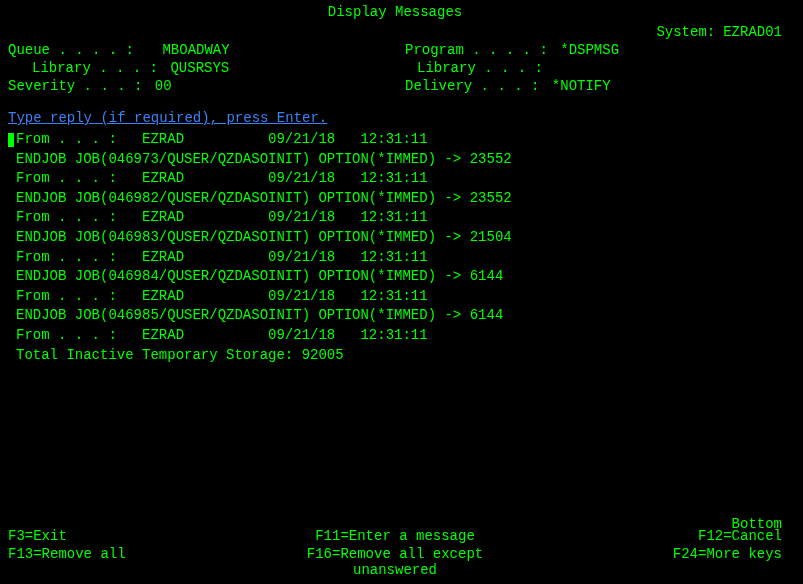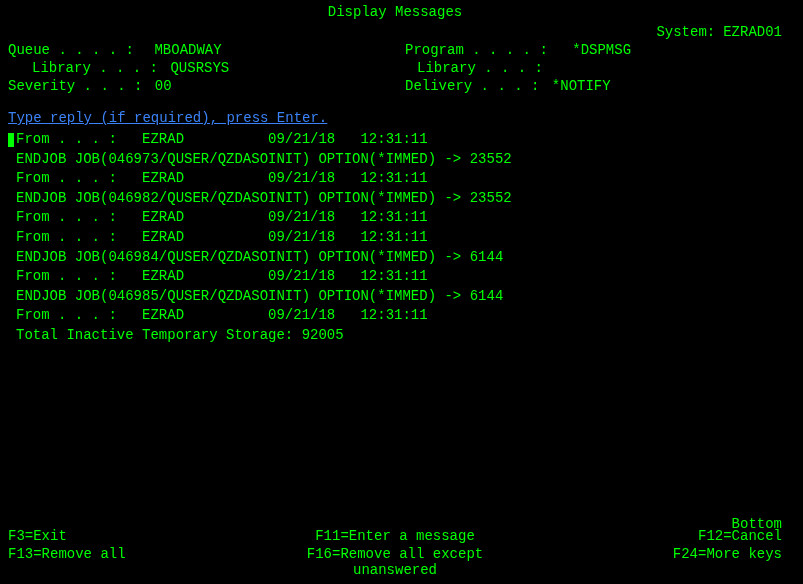--- a/index.html
+++ b/index.html
@@ -85,25 +85,25 @@
   </div>
 
   <div style="display:flex; justify-content:flex-end; margin-bottom:2px;">
     <span>System:</span>
     <span style="margin-left:8px;">EZRAD01</span>
   </div>
 
   <div class="header-row">
     <div class="header-left">
       <span>Queue . . . . :</span>
-      <span style="margin-left:12px;">MBOADWAY</span>
+      <span style="margin-left:20px;">MBOADWAY</span>
     </div>
     <div class="header-right">
       <span>Program . . . . :</span>
-      <span style="margin-left:16px;">*DSPMSG</span>
+      <span style="margin-left:4px;">*DSPMSG</span>
     </div>
   </div>
 
   <div class="header-row">
     <div class="header-left" style="padding-left:24px;">
       <span>Library . . . :</span>
       <span style="margin-left:4px;">QUSRSYS</span>
     </div>
     <div class="header-right">
       <span>Library . . . :</span>
@@ -141,20 +141,23 @@
     <div>
       <span class="msg-line" style="padding-left:8px;">From . . . :   EZRAD          09/21/18   12:31:11</span>
     </div>
     <div>
       <span class="msg-line" style="padding-left:8px;">ENDJOB JOB(046982/QUSER/QZDASOINIT) OPTION(*IMMED) -&gt; 23552</span>
     </div>
 
     <div>
       <span class="msg-line" style="padding-left:8px;">From . . . :   EZRAD          09/21/18   12:31:11</span>
     </div>
+    <div>
+      <span class="msg-line" style="padding-left:8px;">ENDJOB JOB(046983/QUSER/QZDASOINIT) OPTION(*IMMED) -&gt; 21504</span>
+    </div>
 
     <div>
       <span class="msg-line" style="padding-left:8px;">From . . . :   EZRAD          09/21/18   12:31:11</span>
     </div>
     <div>
       <span class="msg-line" style="padding-left:8px;">ENDJOB JOB(046984/QUSER/QZDASOINIT) OPTION(*IMMED) -&gt; 6144</span>
     </div>
 
     <div>
       <span class="msg-line" style="padding-left:8px;">From . . . :   EZRAD          09/21/18   12:31:11</span>

